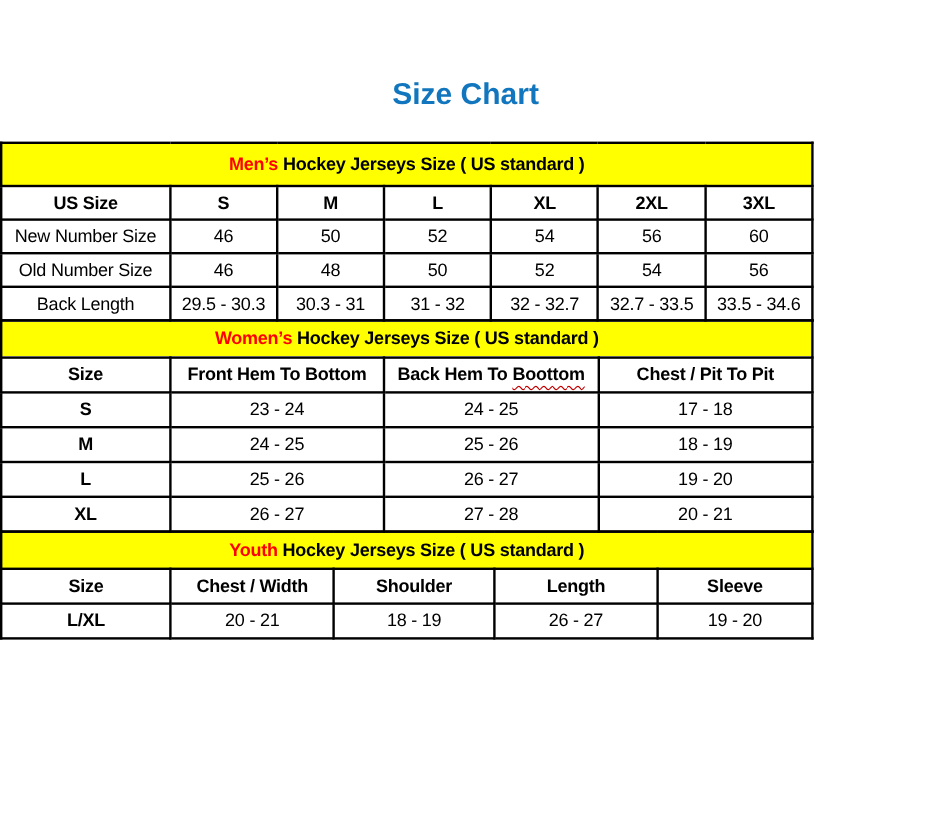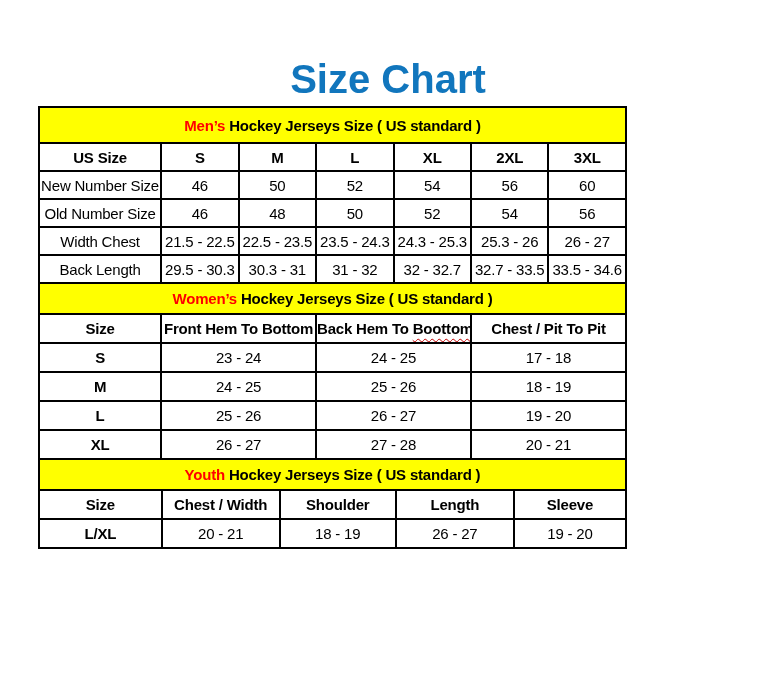--- a/index.html
+++ b/index.html
@@ -6,31 +6,30 @@
   body {
     width: 776px;
     height: 692px;
     background: #ffffff;
     color: #000000;
     font-family: "Liberation Sans", sans-serif;
     overflow: hidden;
   }
   .page-title {
     margin: 0;
-    padding: 62px 0 10px 0;
+    padding: 62px 0 22px 0;
     text-align: center;
     color: #1176BD;
-    font-size: 40px;
+    font-size: 25px;
     line-height: 34px;
     font-weight: bold;
     letter-spacing: 0px;
   }
   .size-table {
-    width: 589px;
-    margin-left: 38px;
+    width: 678px;
     border-collapse: collapse;
     table-layout: fixed;
   }
   .size-table + .size-table { margin-top: -2px; padding-left: 20px; }
   .size-table th, .size-table td {
     border: 2px solid #000000;
     text-align: center;
     vertical-align: middle;
     padding: 0;
     font-size: 15px;
@@ -104,29 +103,20 @@
       <tr>
         <td>Old Number Size</td>
         <td>46</td>
         <td>48</td>
         <td>50</td>
         <td>52</td>
         <td>54</td>
         <td>56</td>
       </tr>
       <tr>
-        <td>Width Chest</td>
-        <td>21.5 - 22.5</td>
-        <td>22.5 - 23.5</td>
-        <td>23.5 - 24.3</td>
-        <td>24.3 - 25.3</td>
-        <td>25.3 - 26</td>
-        <td>26 - 27</td>
-      </tr>
-      <tr>
         <td>Back Length</td>
         <td>29.5 - 30.3</td>
         <td>30.3 - 31</td>
         <td>31 - 32</td>
         <td>32 - 32.7</td>
         <td>32.7 - 33.5</td>
         <td>33.5 - 34.6</td>
       </tr>
     </tbody>
   </table>

